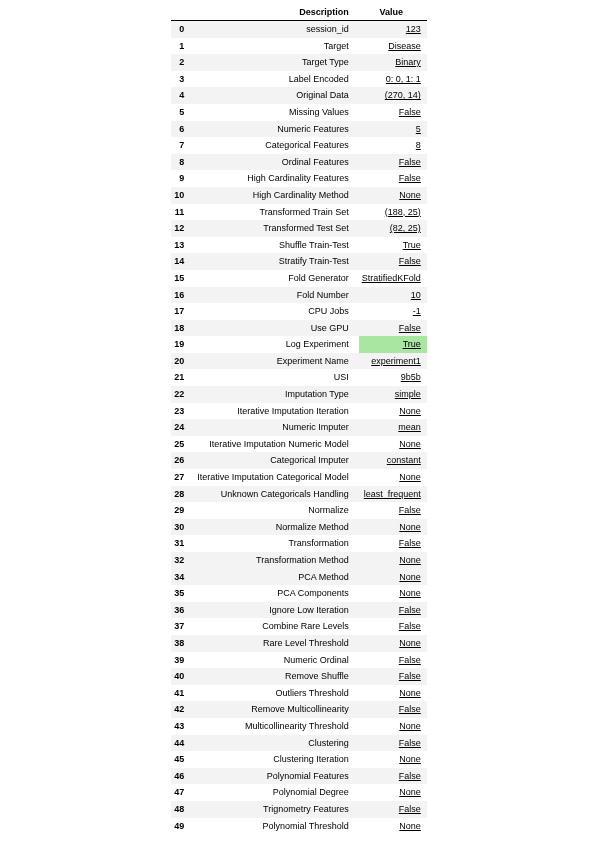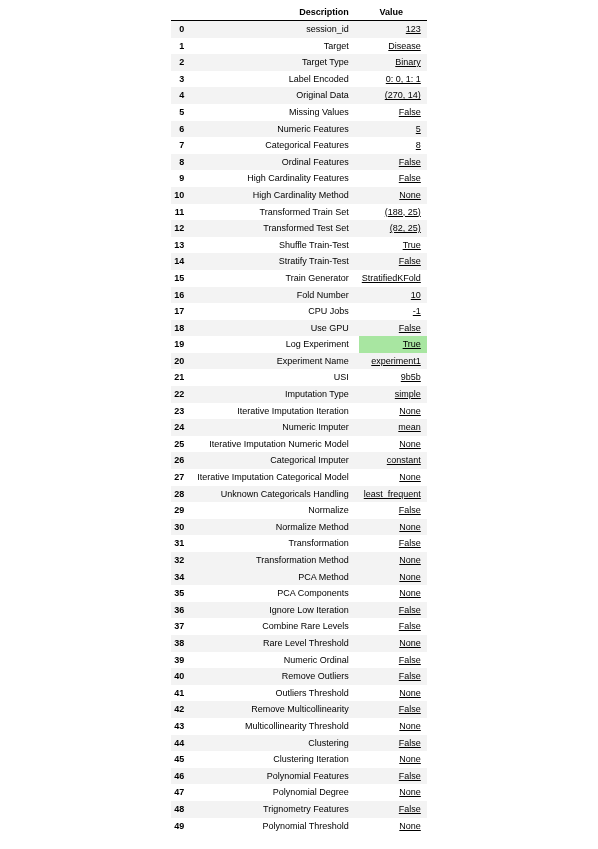--- a/index.html
+++ b/index.html
@@ -147,21 +147,21 @@
           <td class="desc">Shuffle Train-Test</td>
           <td class="val">True</td>
         </tr>
         <tr class="even">
           <td class="idx">14</td>
           <td class="desc">Stratify Train-Test</td>
           <td class="val">False</td>
         </tr>
         <tr>
           <td class="idx">15</td>
-          <td class="desc">Train Generator</td>
+          <td class="desc">Fold Generator</td>
           <td class="val">StratifiedKFold</td>
         </tr>
         <tr class="even">
           <td class="idx">16</td>
           <td class="desc">Fold Number</td>
           <td class="val">10</td>
         </tr>
         <tr>
           <td class="idx">17</td>
           <td class="desc">CPU Jobs</td>
@@ -267,21 +267,21 @@
           <td class="desc">Rare Level Threshold</td>
           <td class="val">None</td>
         </tr>
         <tr>
           <td class="idx">39</td>
           <td class="desc">Numeric Ordinal</td>
           <td class="val">False</td>
         </tr>
         <tr class="even">
           <td class="idx">40</td>
-          <td class="desc">Remove Outliers</td>
+          <td class="desc">Remove Shuffle</td>
           <td class="val">False</td>
         </tr>
         <tr>
           <td class="idx">41</td>
           <td class="desc">Outliers Threshold</td>
           <td class="val">None</td>
         </tr>
         <tr class="even">
           <td class="idx">42</td>
           <td class="desc">Remove Multicollinearity</td>

